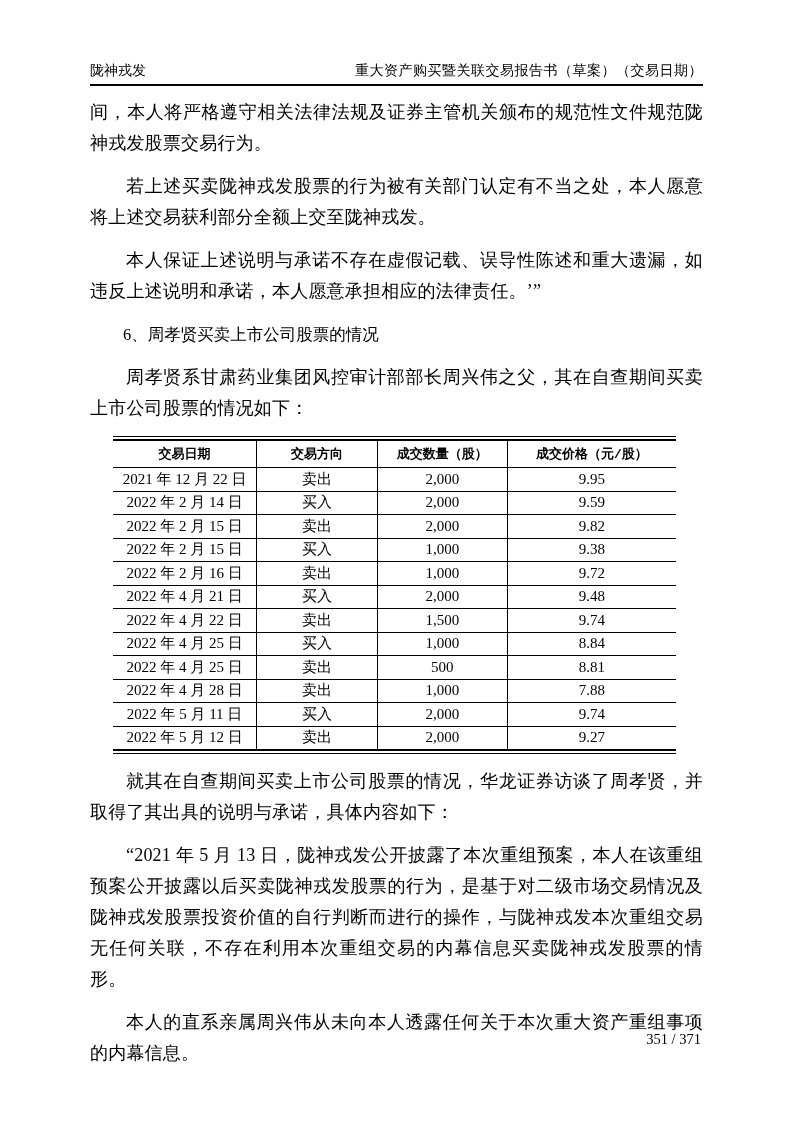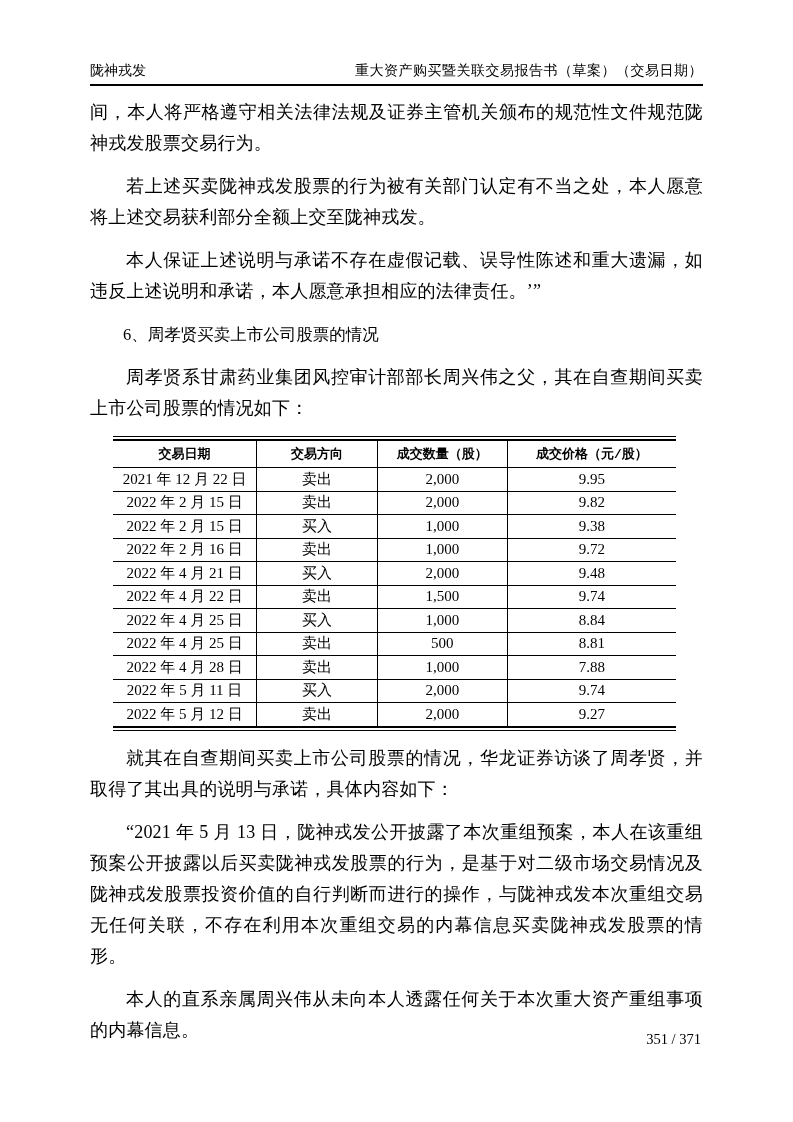--- a/index.html
+++ b/index.html
@@ -130,20 +130,26 @@
             </tr>
         </thead>
         <tbody id="table-body">
             <tr>
               <td>2021 年 12 月 22 日</td>
               <td>卖出</td>
               <td>2,000</td>
               <td>9.95</td>
             </tr>
             <tr>
+              <td>2022 年 2 月 14 日</td>
+              <td>买入</td>
+              <td>2,000</td>
+              <td>9.59</td>
+            </tr>
+            <tr>
               <td>2022 年 2 月 15 日</td>
               <td>卖出</td>
               <td>2,000</td>
               <td>9.82</td>
             </tr>
             <tr>
               <td>2022 年 2 月 15 日</td>
               <td>买入</td>
               <td>1,000</td>
               <td>9.38</td>

